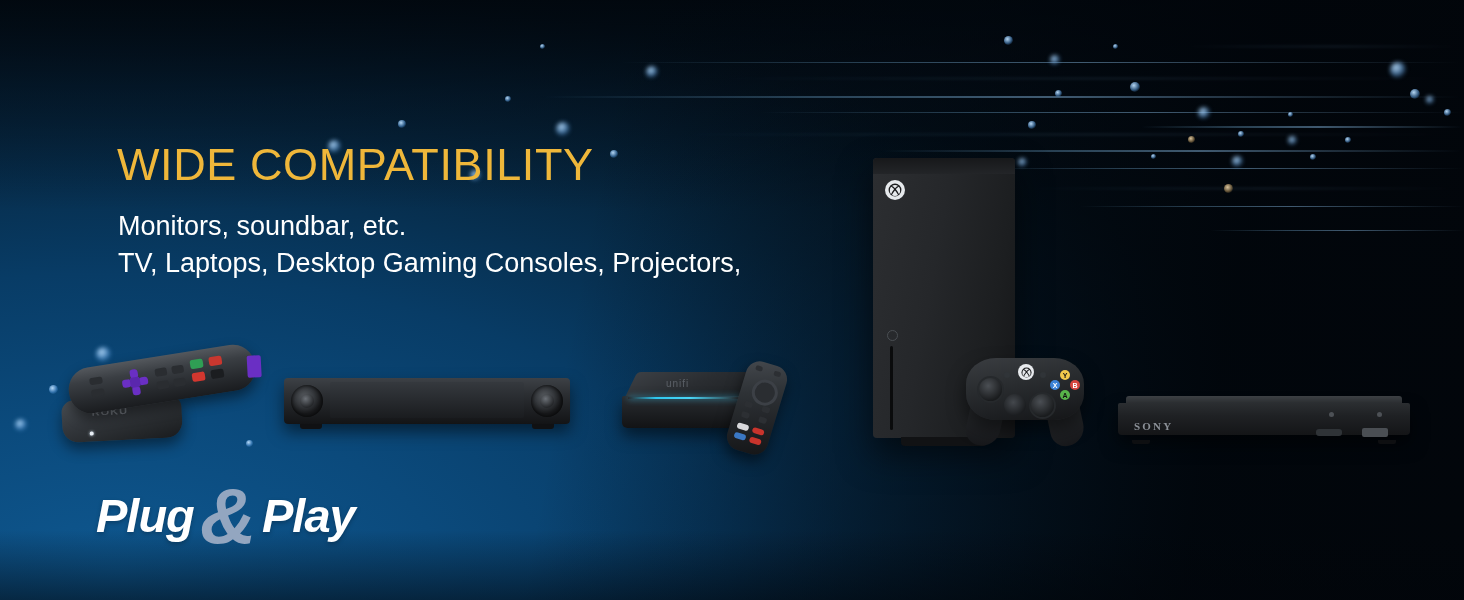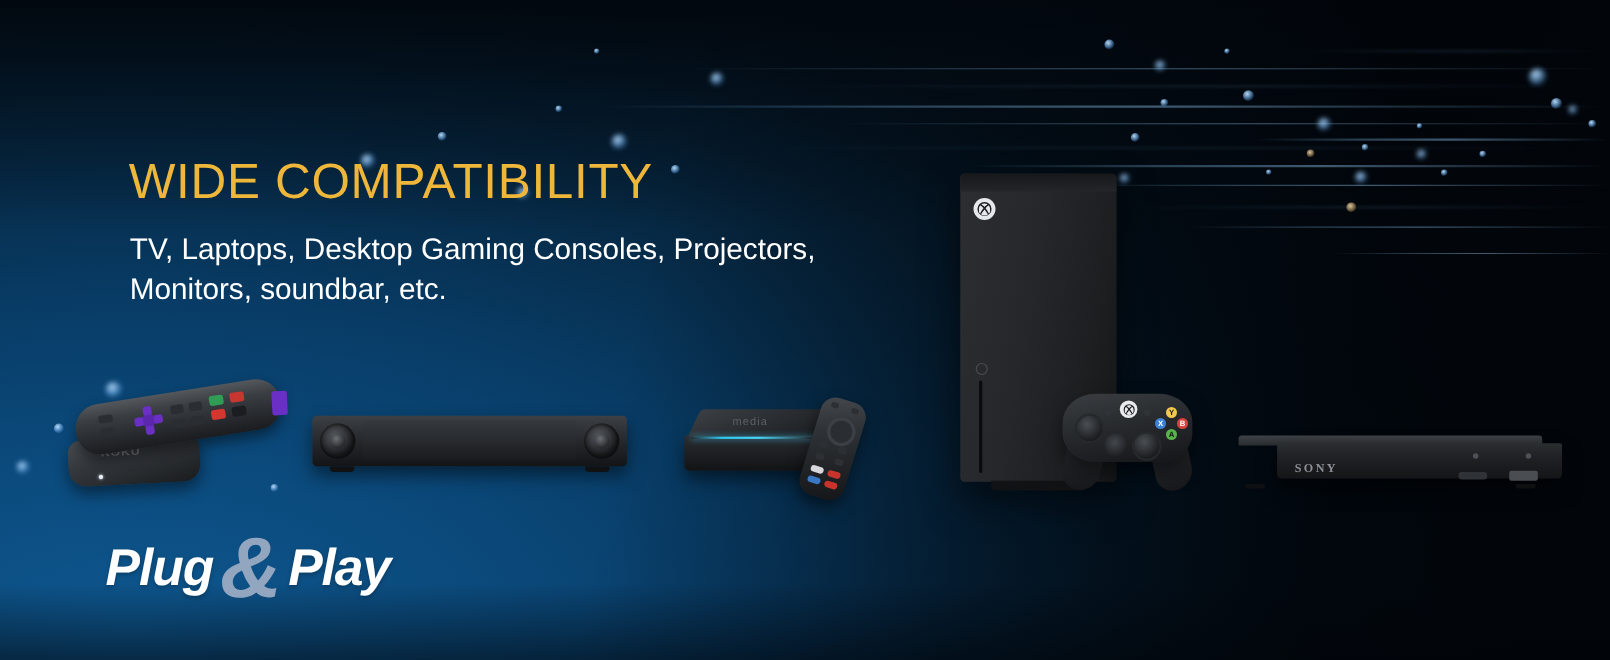--- a/index.html
+++ b/index.html
@@ -263,25 +263,24 @@
   
   .sony{
     left:1118px;top:396px;width:292px;height:44px;
   }
   .sony .lid{
     position:absolute;left:8px;top:0;width:276px;height:9px;
     background:linear-gradient(180deg,#3e4246,#2a2d30);
     border-radius:3px 3px 0 0;
   }
   .sony .face{
-    position:absolute;left:0;top:7px;width:259px;height:32px;
+    position:absolute;left:0;top:7px;width:292px;height:32px;
     background:linear-gradient(180deg,#2b2e31 0%,#1f2124 40%,#141517 100%);
     border-radius:2px 2px 4px 4px;
     box-shadow:0 9px 17px rgba(0,0,0,.5);
-    margin-left:43px;
   }
   .sony .brand{
     position:absolute;left:16px;top:17px;
     font-size:11px;font-weight:700;letter-spacing:2.2px;color:#8b9097;
     font-family:"Liberation Serif", serif;
   }
   .sony .btn{
     position:absolute;width:5px;height:5px;border-radius:50%;background:#4d5156;
   }
   .sony .tray{
@@ -355,22 +354,22 @@
     <div class="dot blur" style="left:1232px;top:156px;width:11px;height:11px;"></div>
     <div class="dot" style="left:1151px;top:154px;width:5px;height:5px;"></div>
     <div class="dot" style="left:1310px;top:154px;width:6px;height:6px;"></div>
     <div class="dot blur" style="left:1018px;top:158px;width:9px;height:9px;"></div>
     <div class="dot" style="left:1288px;top:112px;width:5px;height:5px;"></div>
   </div>
 
   <div class="headline">WIDE COMPATIBILITY</div>
 
   <div class="subcopy">
+    <div>Monitors, soundbar, etc.</div>
     <div>TV, Laptops, Desktop Gaming Consoles, Projectors,</div>
-    <div>Monitors, soundbar, etc.</div>
   </div>
 
   <div class="device roku-box">
     <div class="lbl">ROKU</div>
     <div class="led"></div>
   </div>
   <div class="device roku-remote">
     <div class="rk-pad">
       <div class="arm a-up"></div>
         <div class="arm a-dn"></div>
@@ -395,21 +394,21 @@
     <div class="grill"></div>
     <div class="drv d-l"></div>
     <div class="drv d-r"></div>
     <div class="foot f-l"></div>
       <div class="foot f-r"></div>
   </div>
 
   <div class="device cube">
     <div class="top"></div>
     <div class="front"></div>
-    <div class="brand">media</div>
+    <div class="brand">unifi</div>
     <div class="strip"></div>
   </div>
   <div class="device cube-remote">
     <div class="cr-b" style="left:8px;top:5px;width:7px;height:5px;"></div>
     <div class="cr-b" style="left:27px;top:5px;width:7px;height:5px;"></div>
     <div class="cr-ring"></div>
     <div class="cr-b" style="left:8px;top:42px;width:8px;height:6px;"></div>
     <div class="cr-b" style="left:26px;top:42px;width:8px;height:6px;"></div>
     <div class="cr-b" style="left:8px;top:53px;width:8px;height:6px;"></div>
     <div class="cr-b" style="left:26px;top:53px;width:8px;height:6px;"></div>

